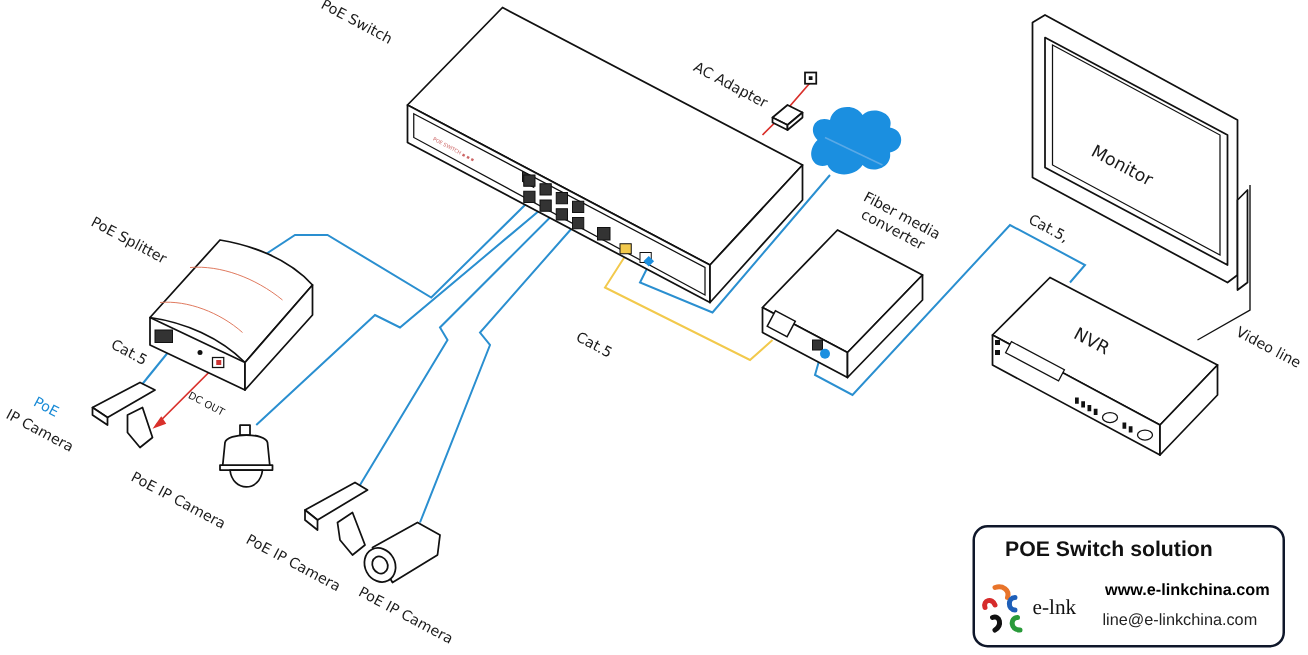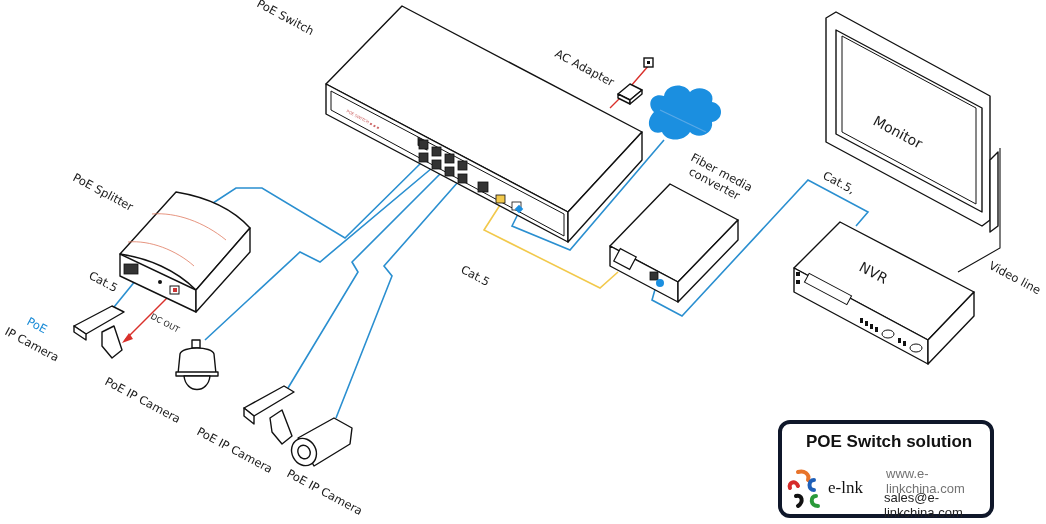--- a/index.html
+++ b/index.html
@@ -10,28 +10,28 @@
   .lbl-blue { fill: #1a8bd6; }
   .lbl-small { font-size: 8px; }
   .dev { fill: #ffffff; stroke: #111; stroke-width: 1.4; stroke-linejoin: round; }
   .dev-thin { fill: #ffffff; stroke: #111; stroke-width: 1; }
   .cable-blue { fill: none; stroke: #2a8fd0; stroke-width: 1.6; }
   .cable-yellow { fill: none; stroke: #f2c94c; stroke-width: 1.6; }
   .cable-red { fill: none; stroke: #d9302b; stroke-width: 1.4; }
   .cable-black { fill: none; stroke: #111; stroke-width: 1.1; }
   .port { fill: #333; stroke: #111; stroke-width: 0.8; }
 
-  #infobox { position: absolute; left: 778px; top: 420px; width: 216px; height: 98px;
-             border: 4px solid #0f172a; border-radius: 12px; background: #fff; box-sizing: border-box; }
+  #infobox { position: absolute; left: 778px; top: 420px; width: 250px; height: 98px;
+             border: 2px solid #0f172a; border-radius: 12px; background: #fff; box-sizing: border-box; }
   #infobox .title { position: absolute; left: 24px; top: 8px; font-family: "Liberation Sans", sans-serif;
              font-weight: bold; font-size: 17px; color: #111; }
   #infobox .brand { position: absolute; left: 46px; top: 54px; font-family: Liberation Serif, serif;
              font-size: 17px; color: #111; }
   #infobox .url { position: absolute; left: 104px; top: 42px; font-family: "Liberation Sans", sans-serif;
-             font-size: 13px; color: #737373; }
+             font-size: 13px; color: #000000; font-weight: bold; }
   #infobox .email { position: absolute; left: 102px; top: 66px; font-family: "Liberation Sans", sans-serif;
              font-size: 13px; color: #222; }
   #infobox .logo { position: absolute; left: 4px; top: 44px; width: 40px; height: 44px; }
 </style>
 </head>
 <body>
 
 <svg id="stage" viewBox="0 0 1046 524" xmlns="http://www.w3.org/2000/svg">
 
   <g>
@@ -192,14 +192,14 @@
   <div class="title">POE Switch solution</div>
   <svg class="logo" viewBox="0 0 40 44">
     <path d="M12,4 C18,2 24,6 22,12" fill="none" stroke="#e8742a" stroke-width="4" stroke-linecap="round"></path>
     <path d="M4,20 C2,14 10,12 12,18" fill="none" stroke="#d62b2b" stroke-width="4" stroke-linecap="round"></path>
     <path d="M28,12 C22,12 22,22 28,22" fill="none" stroke="#1e5fb8" stroke-width="4" stroke-linecap="round"></path>
     <path d="M10,28 C16,26 18,34 12,38" fill="none" stroke="#111111" stroke-width="4" stroke-linecap="round"></path>
     <path d="M30,28 C24,28 24,38 32,38" fill="none" stroke="#2a9a3a" stroke-width="4" stroke-linecap="round"></path>
   </svg>
   <div class="brand">e-lnk</div>
   <div class="url">www.e-linkchina.com</div>
-  <div class="email">sales@e-linkchina.com</div>
+  <div class="email">line@e-linkchina.com</div>
 </div>
 
 </body></html>

